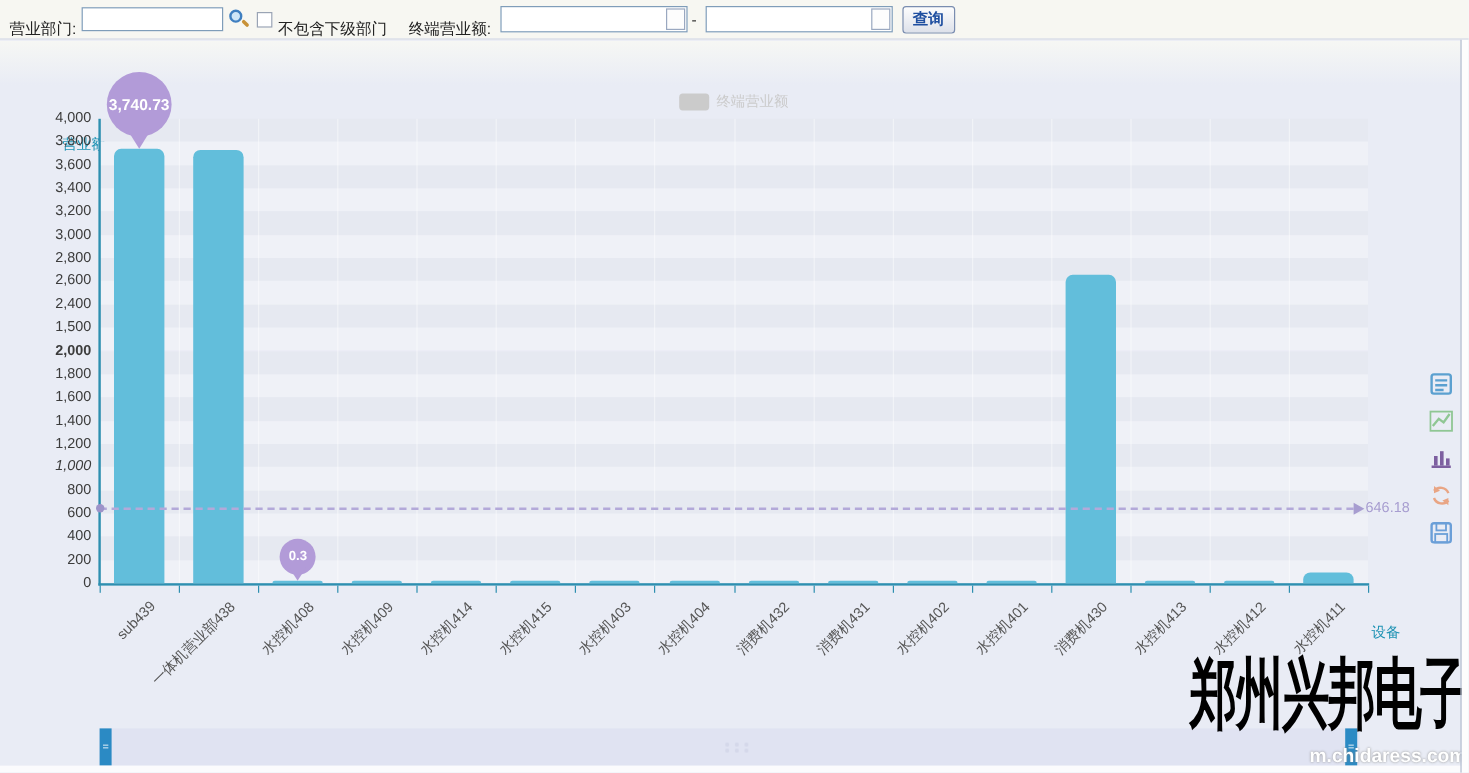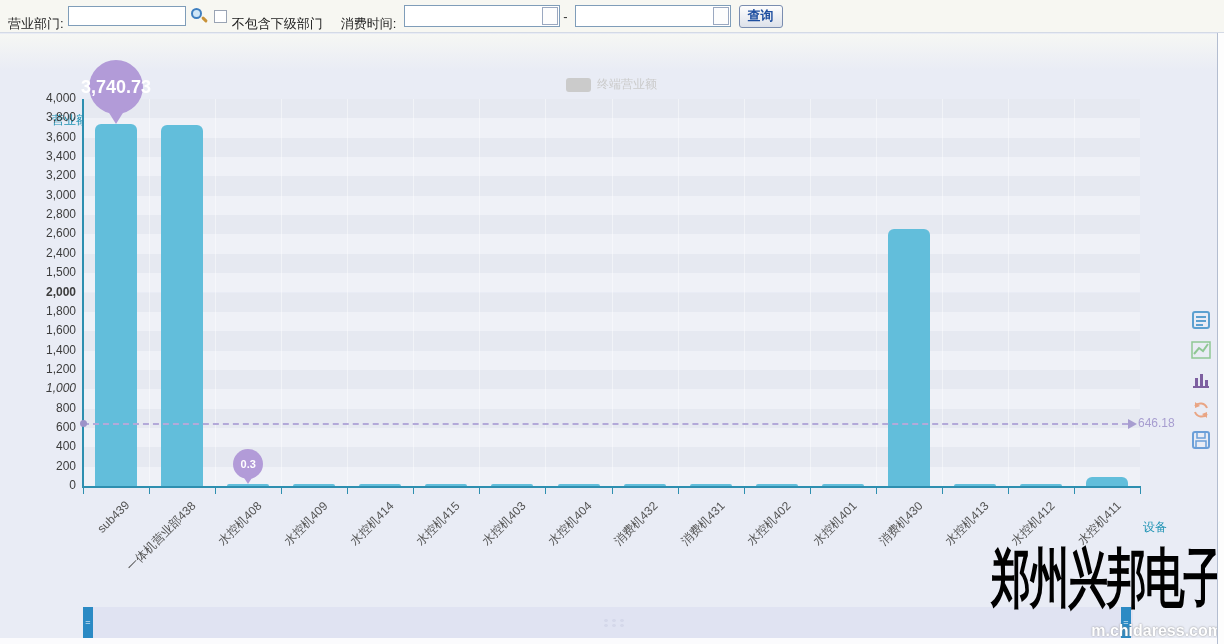--- a/index.html
+++ b/index.html
@@ -87,21 +87,21 @@
 <div class="topbar">
   <span class="lbl">营业部门:</span>
   <input class="txt-input" type="text" value="" style="">
   <span class="search-ic">
     <span class="lens"></span>
     <span class="handle"></span>
   </span>
   <span class="chk"></span>
   <span class="lbl">不包含下级部门</span>
   <span class="gap"></span>
-  <span class="lbl">消费时间:</span>
+  <span class="lbl">终端营业额:</span>
   <span class="datewrap">
     <input type="text" value="" style="">
     <span class="cal-btn">
       <span class="cal-top"></span>
       <span class="cal-dot"></span>
     </span>
   </span>
   <span class="dash">-</span>
   <span class="datewrap">
     <input type="text" value="" style="">
@@ -226,21 +226,21 @@
       <div class="xlab" style="right: 369.3px; top: 464px;">水控机401</div>
       <div class="xlab" style="right: 303.2px; top: 464px;">消费机430</div>
       <div class="xlab" style="right: 237.2px; top: 464px;">水控机413</div>
       <div class="xlab" style="right: 171.1px; top: 464px;">水控机412</div>
       <div class="xlab" style="right: 105px; top: 464px;">水控机411</div>
       <div class="avg-line" style="left: 83px; top: 388.5px; width: 1045px;"></div>
       <div class="avg-dot" style="left: 80px; top: 385.5px;"></div>
       <div class="avg-arrow" style="left: 1128px; top: 384.5px;"></div>
       <div class="avg-lab" style="left: 1138px; top: 381.5px;">646.18</div>
       <div class="pin" style="left: 89px; top: 26.1px; width: 54px;">
-        <div class="circ" style="width: 54px; height: 54px; font-size: 18px;">3,740.73</div>
+        <div class="circ" style="width: 54px; height: 54px; font-size: 13px;">3,740.73</div>
         <div class="tail" style="border-left: 10px solid transparent; border-right: 10px solid transparent; border-top: 16px solid rgb(178, 155, 216);"></div>
       </div>
       <div class="pin" style="left: 233.2px; top: 415px; width: 30px;">
         <div class="circ" style="width: 30px; height: 30px; font-size: 11px;">0.3</div>
         <div class="tail" style="border-left: 7px solid transparent; border-right: 7px solid transparent; border-top: 11px solid rgb(178, 155, 216);"></div>
       </div>
     </div>
 
   <div class="toolbox">
     <svg class="tool" viewBox="0 0 20 20">

